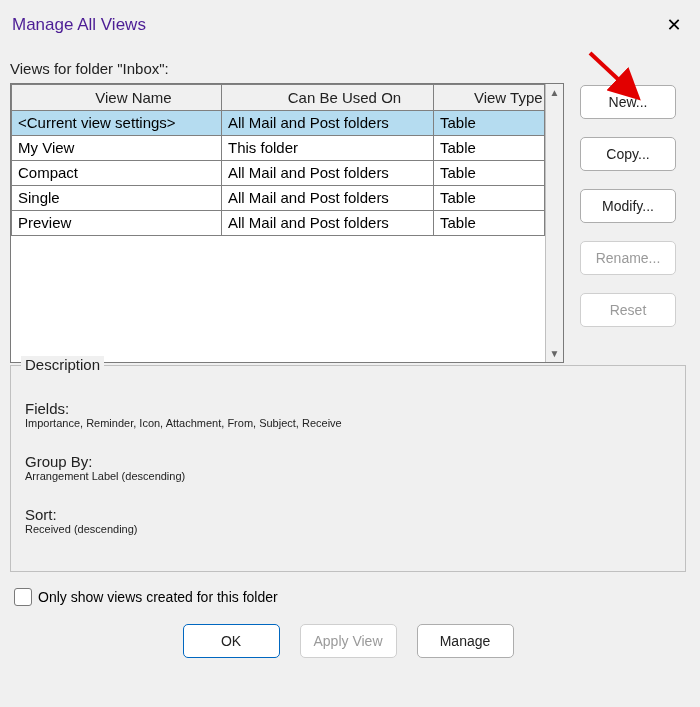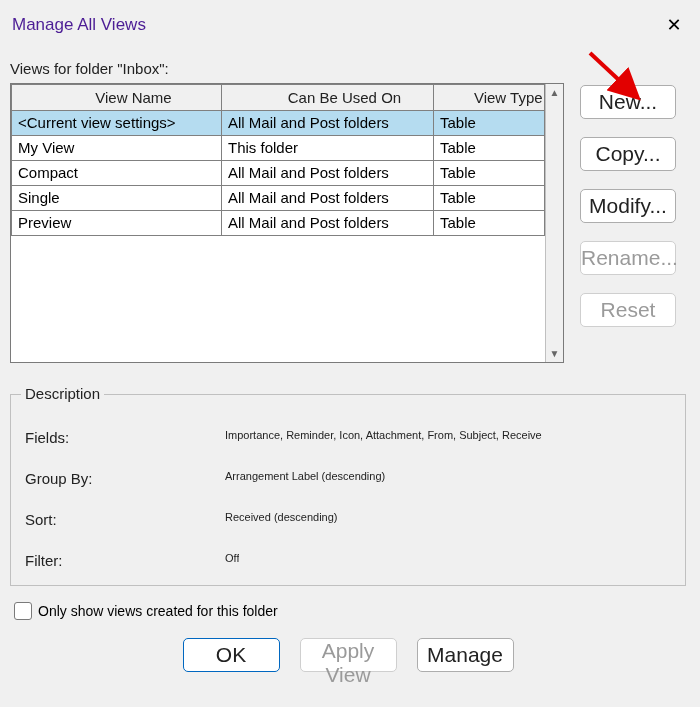--- a/index.html
+++ b/index.html
@@ -119,49 +119,50 @@
     flex-direction: column;
     gap: 18px;
     padding-top: 2px;
   }
   .btn {
     width: 96px;
     height: 34px;
     border: 1px solid #adadad;
     background: #ffffff;
     border-radius: 5px;
-    font-size: 21px;
+    font-size: 14px;
     cursor: pointer;
     color: #222;
     padding: 0;
   }
   .btn.disabled {
     color: #9a9a9a;
     border-color: #cfcfcf;
     cursor: default;
   }
   .desc-group {
-    margin-top: 31px;
+    margin-top: 2px;
     border: 1px solid #c0c0c0;
     background: #f0f0f0;
     position: relative;
-    padding: 22px 14px 4px 14px;
+    padding: 22px 14px 24px 14px;
   }
   .desc-legend {
     position: absolute;
     top: -10px;
     left: 10px;
     background: #f0f0f0;
     padding: 0 4px;
     font-size: 15px;
     color: #222;
   }
   .desc-row {
     display: flex;
     padding: 12px 0;
+    flex-direction: column;
   }
   .desc-label {
     width: 200px;
     font-size: 15px;
     color: #222;
   }
   .desc-value {
     font-size: 11px;
     color: #222;
     white-space: nowrap;
@@ -283,24 +284,20 @@
         <div class="desc-value">Importance, Reminder, Icon, Attachment, From, Subject, Receive</div>
       </div>
       <div class="desc-row">
         <div class="desc-label">Group By:</div>
         <div class="desc-value">Arrangement Label (descending)</div>
       </div>
       <div class="desc-row">
         <div class="desc-label">Sort:</div>
         <div class="desc-value">Received (descending)</div>
       </div>
-      <div class="desc-row">
-        <div class="desc-label">Filter:</div>
-        <div class="desc-value">Off</div>
-      </div>
     </div>
 
     <div class="checkbox-row">
       <div class="checkbox-box"></div>
       <span>Only show views created for this folder</span>
     </div>
 
     <div class="footer">
       <button class="btn primary">OK</button>
       <button class="btn disabled">Apply View</button>

